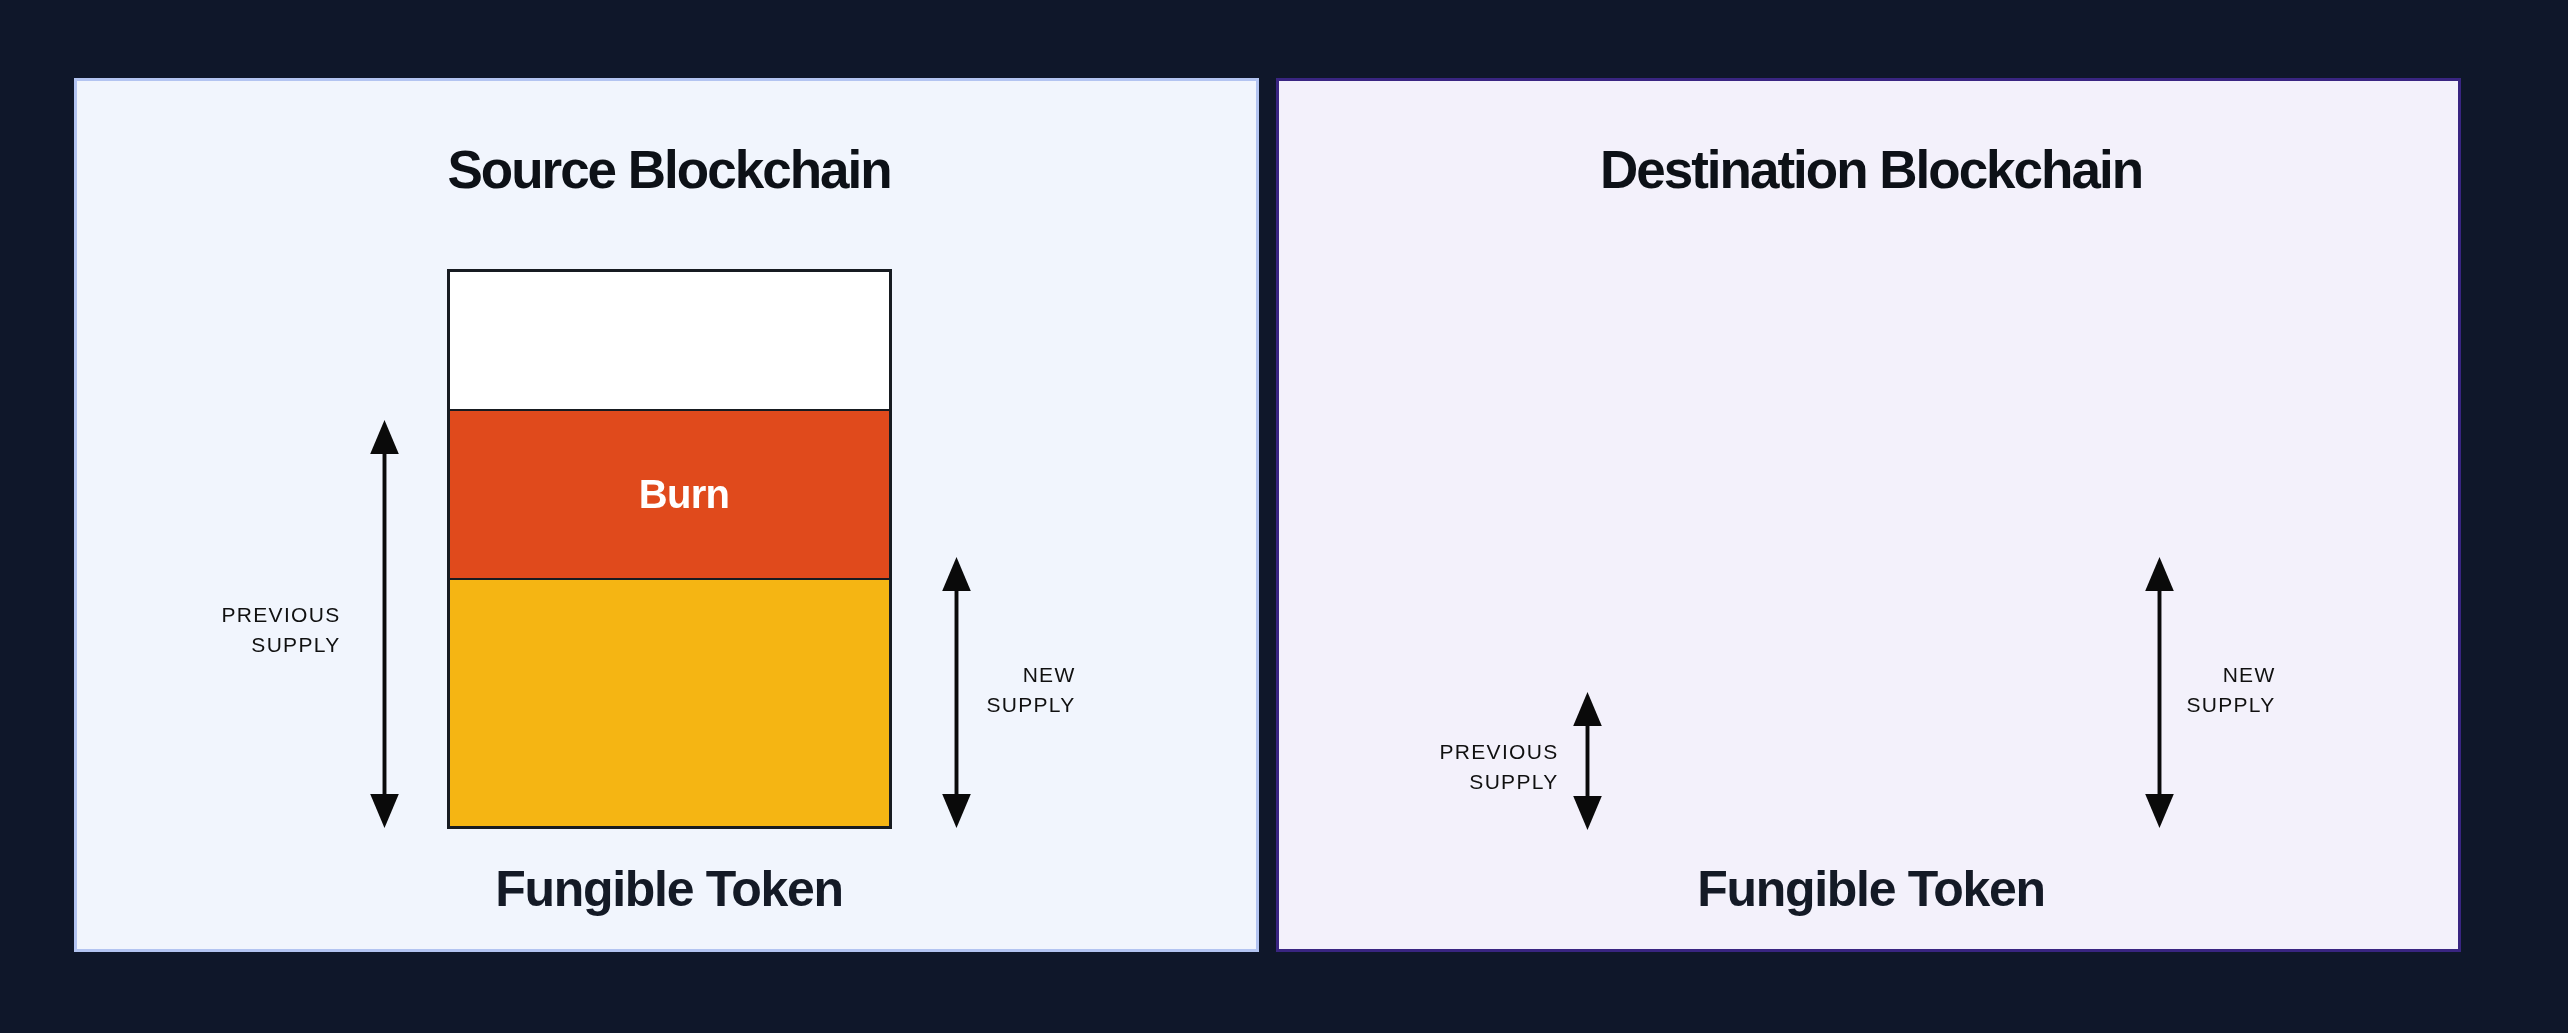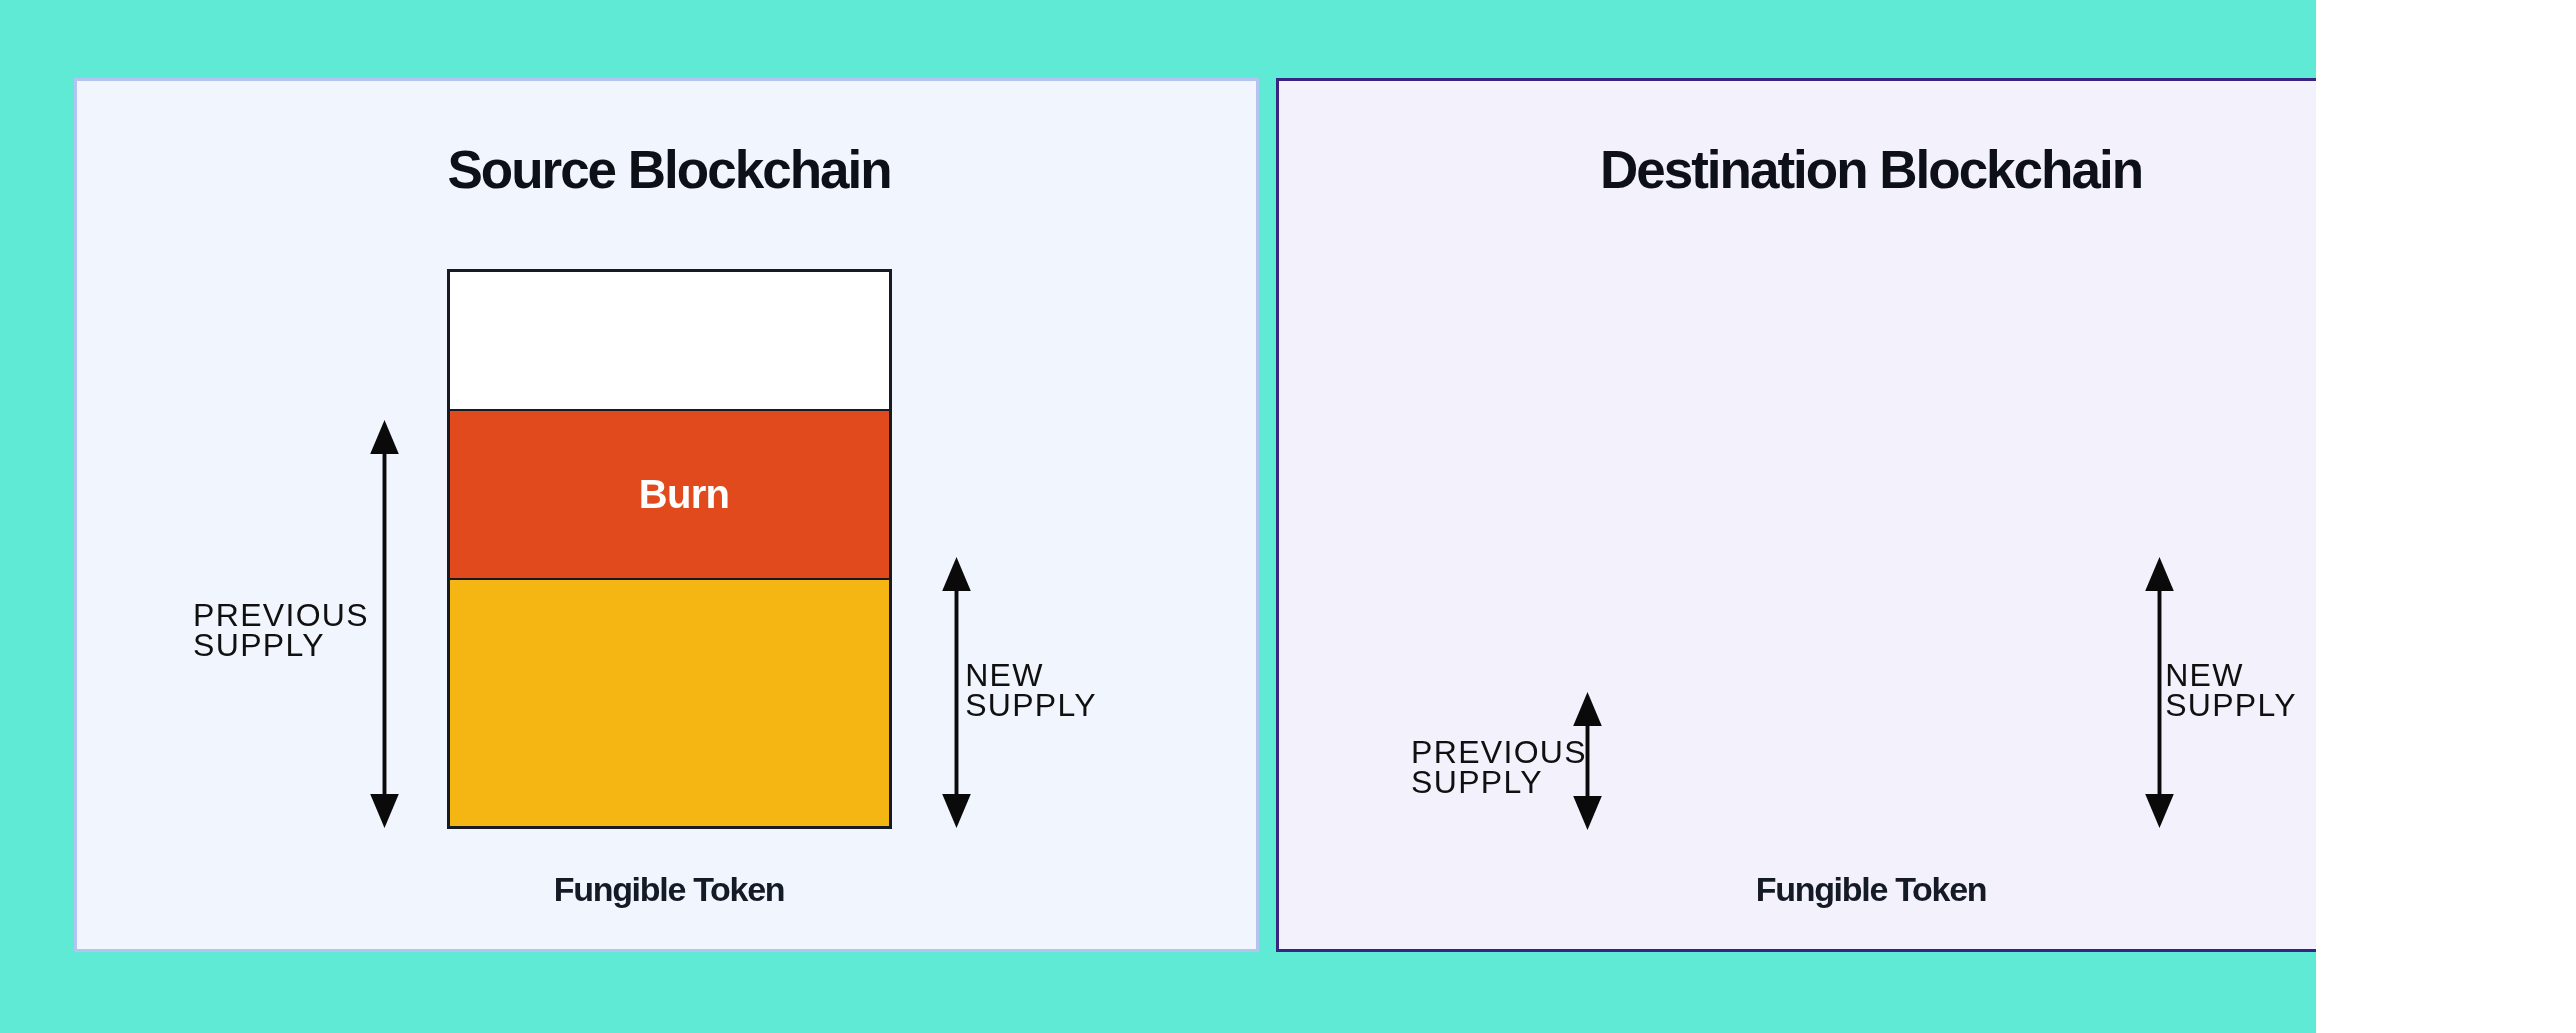--- a/index.html
+++ b/index.html
@@ -1,44 +1,44 @@
 <!DOCTYPE html>
 <html style="font-size:10.4px"><head>
 <meta charset="utf-8">
 <style>
   html,body{margin:0;padding:0;background:#ffffff;}
   .canvas{
-    position:relative;width:2316px;height:1033px;background:#5eead4;overflow:hidden;
+    position:relative;width:2568px;height:1033px;background:#0f172a;overflow:hidden;
     font-family:"Liberation Sans", sans-serif;
   }
   .panel{position:absolute;top:78px;width:1185px;height:874px;box-sizing:border-box;}
   .panel-source{left:74px;background:#F1F5FD;border:3.3px solid #B3C4F1;}
   .panel-dest{left:1276px;background:#F3F1FB;border:3.3px solid #392581;}
 
   .panel-title{
     position:absolute;left:592px;top:88px;transform:translate(-50%,-50%);
     font-size:53px;font-weight:700;letter-spacing:-2px;color:#0D1117;white-space:nowrap;
   }
   .token-label{
     position:absolute;left:592px;top:808px;transform:translate(-50%,-50%);
-    font-size:34px;font-weight:700;letter-spacing:-1.3px;color:#141A26;white-space:nowrap;
+    font-size:50px;font-weight:700;letter-spacing:-1.3px;color:#141A26;white-space:nowrap;
   }
 
   .bar{
     position:absolute;left:370px;top:188px;width:445px;height:560px;
     box-sizing:border-box;border:3.3px solid #171B21;
     display:flex;flex-direction:column;
   }
   .bar-section{display:flex;align-items:center;justify-content:center;min-height:0;padding-left:29px;}
   .bar-section + .bar-section{border-top:2.6px solid #171B21;}
   .bar-section-label{color:#ffffff;font-size:40px;font-weight:600;letter-spacing:-0.7px;}
 
   .supply-label{
     position:absolute;transform:translate(-50%,-50%);
-    text-align:left;color:#101010;font-size:32px;font-weight:400;
+    text-align:right;color:#101010;font-size:21px;font-weight:400;
     letter-spacing:1.3px;line-height:30px;white-space:nowrap;
   }
   .arrow{position:absolute;width:39px;}
   .arrow svg{display:block;width:100%;height:100%;}
 </style>
 </head>
 <body>
 
 <div class="canvas">
 

